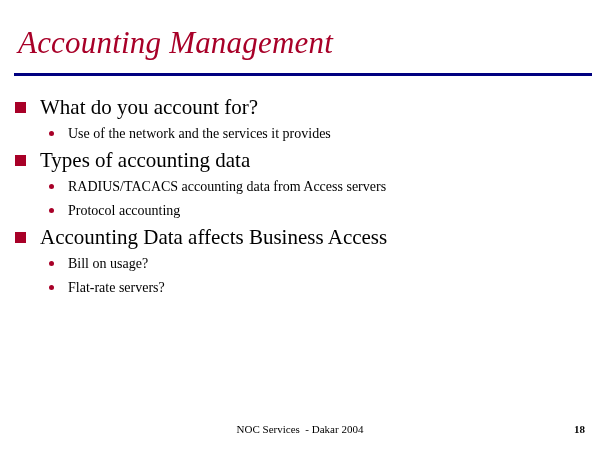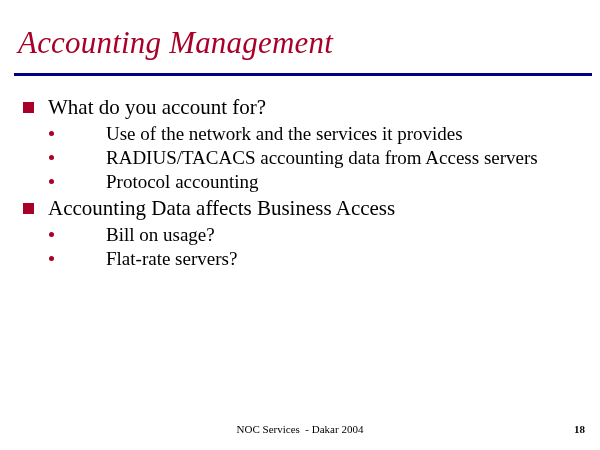--- a/index.html
+++ b/index.html
@@ -51,36 +51,36 @@
     top: 93px;
     width: 600px;
   }
 
   .lvl1 {
     position: relative;
     padding-left: 40px;
     color: #000000;
     font-size: 21px;
     line-height: 28px;
-    margin: 0 0 1px 8px;
+    margin: 0 0 1px 0;
   }
   .lvl1 .sq-bullet {
     position: absolute;
     left: 15px;
     top: 9px;
     width: 11px;
     height: 11px;
     background: #A80028;
   }
 
   .lvl2 {
     position: relative;
-    padding-left: 106px;
+    padding-left: 68px;
     color: #000000;
-    font-size: 19px;
+    font-size: 14px;
     line-height: 24px;
     margin: 0;
   }
   .lvl2 .dot-bullet {
     position: absolute;
     left: 49px;
     top: 9px;
     width: 5px;
     height: 5px;
     background: #A80028;
@@ -132,20 +132,24 @@
     <div class="lvl1">
       <span class="sq-bullet"></span>
       <span class="txt">What do you account for?</span>
     </div>
 
     <div class="lvl2">
       <span class="dot-bullet"></span>
       <span class="txt">Use of the network and the services it provides</span>
     </div>
 
+    <div class="lvl1">
+      <span class="sq-bullet"></span>
+      <span class="txt">Types of accounting data</span>
+    </div>
 
     <div class="lvl2">
       <span class="dot-bullet"></span>
       <span class="txt">RADIUS/TACACS accounting data from Access servers</span>
     </div>
 
 
     <div class="lvl2">
       <span class="dot-bullet"></span>
       <span class="txt">Protocol accounting</span>

